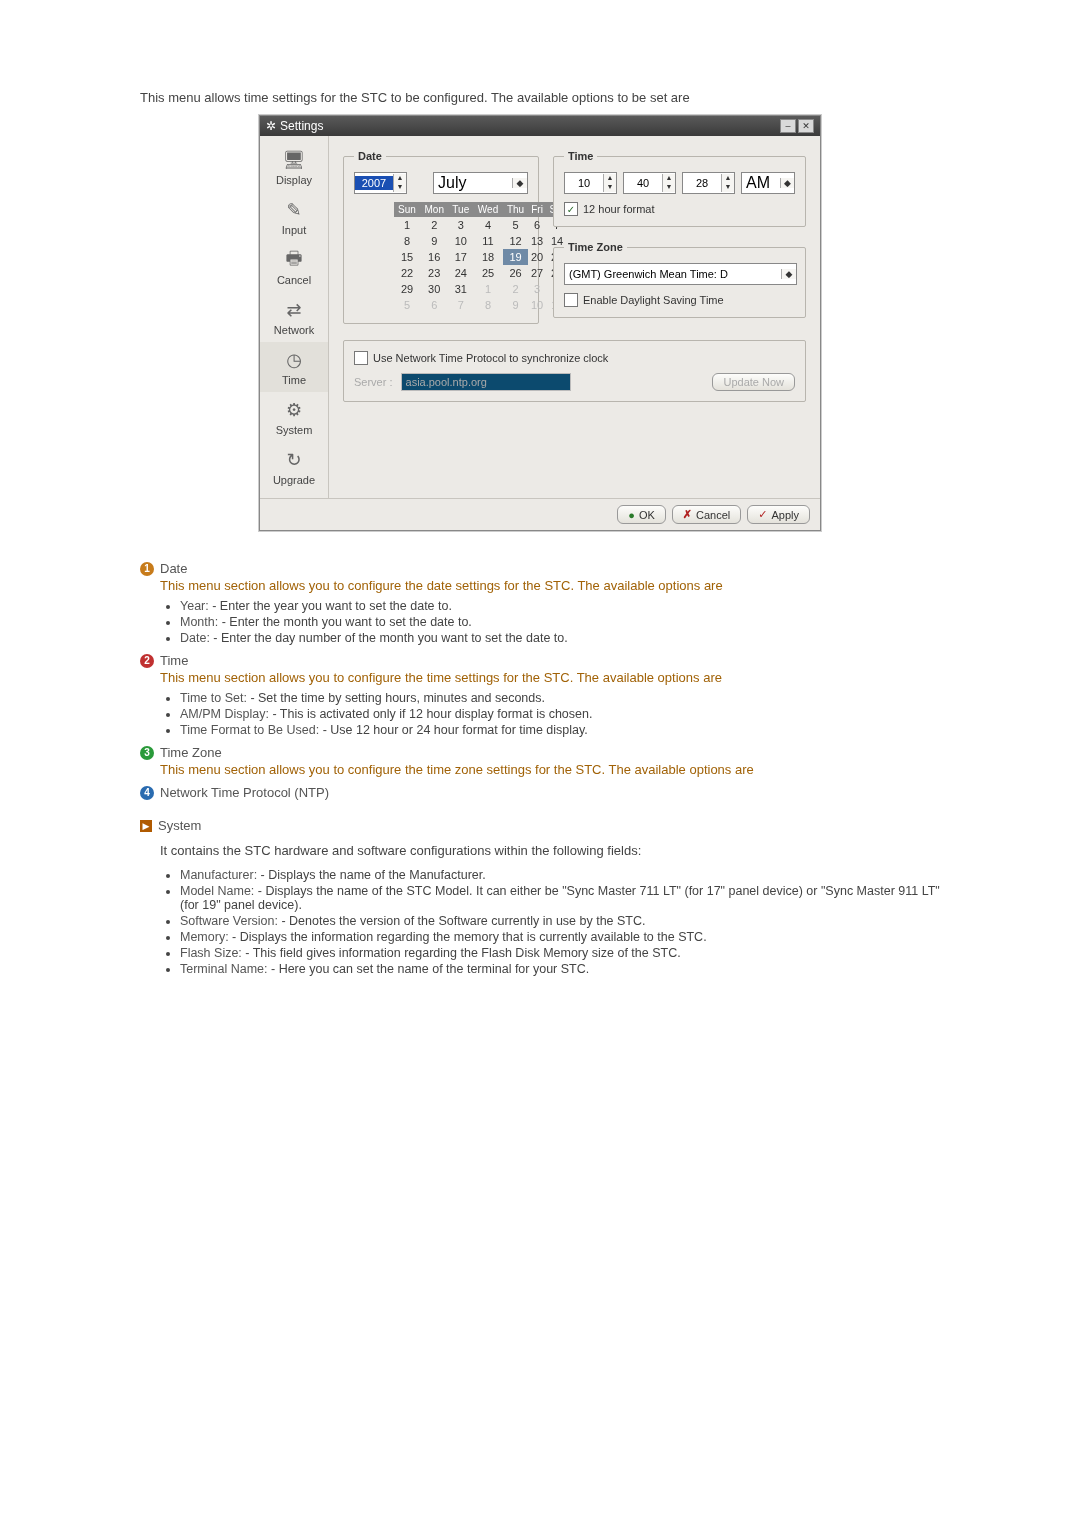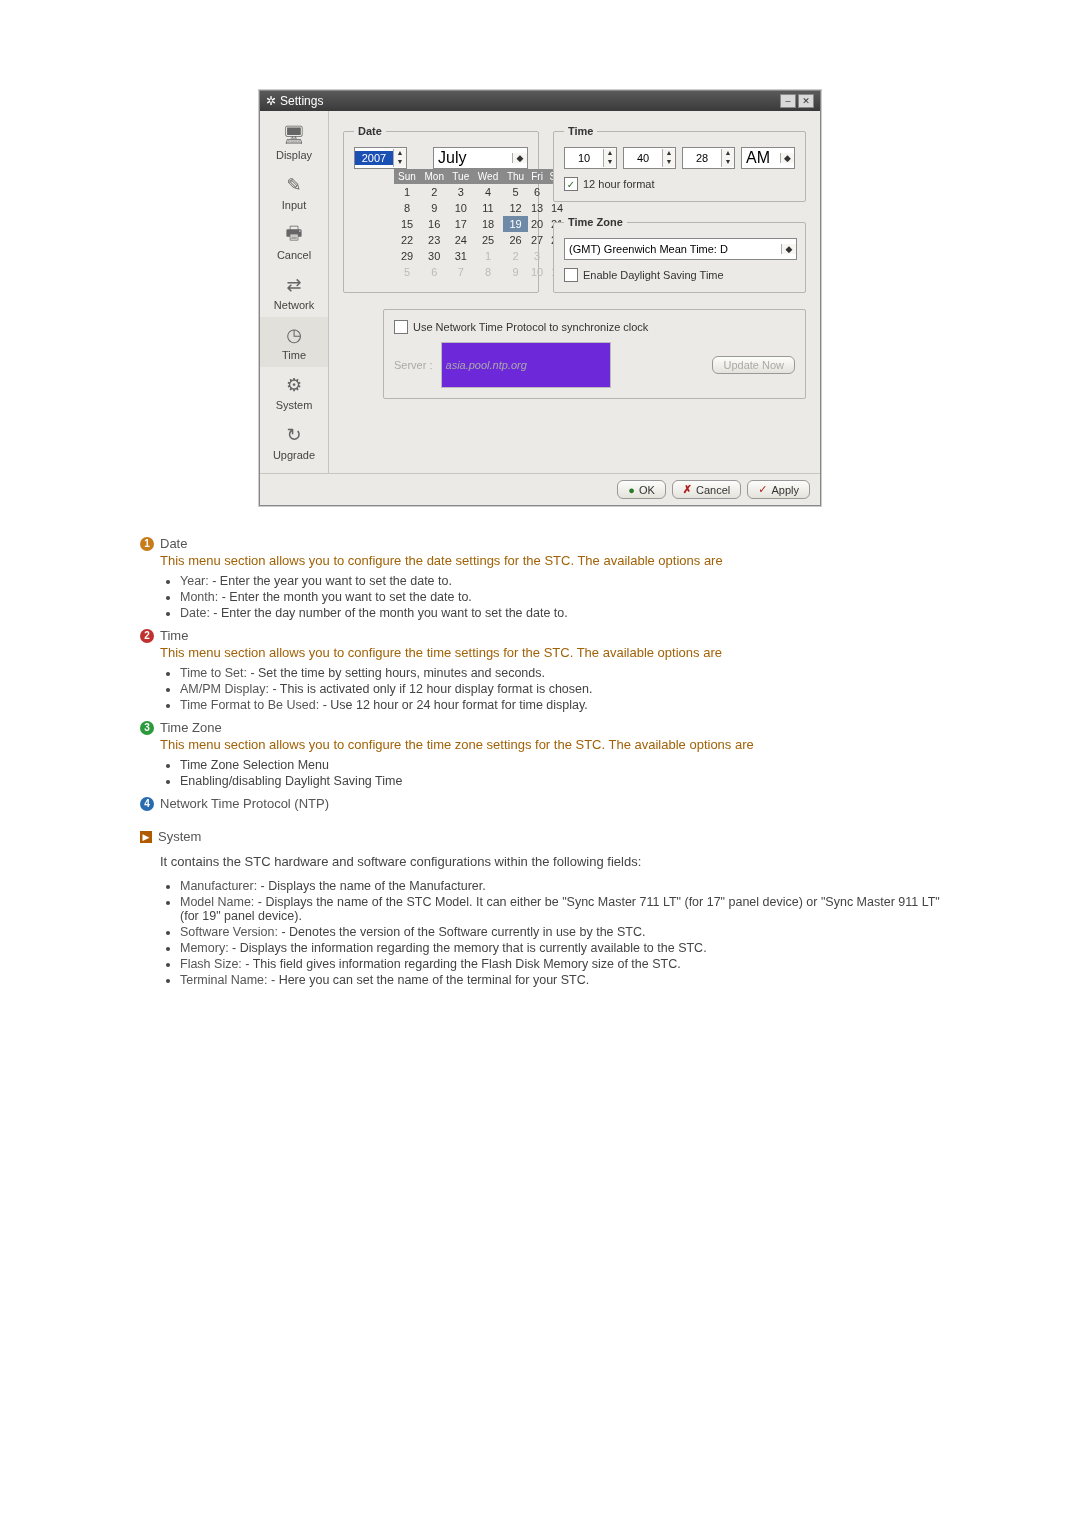--- a/index.html
+++ b/index.html
@@ -148,20 +148,21 @@
     height: 9px;
     font-size: 7px;
     line-height: 8px;
     text-align: center;
     background: #f6f5f2;
     cursor: pointer;
   }
   .date-controls {
     display: flex;
     gap: 26px;
+    margin-bottom: 8px;
   }
   .select {
     display: inline-flex;
     align-items: center;
     border: 1px solid #888;
     background: #fff;
     height: 20px;
   }
   .select input {
     border: none;
@@ -246,40 +247,38 @@
   .tz-sel .arrow {
     width: 14px;
     text-align: center;
     font-size: 9px;
     border-left: 1px solid #aaa;
     background: #f6f5f2;
     cursor: pointer;
   }
   fieldset.ntp {
     margin-top: 6px;
-    margin-left: 40px;
   }
   .ntp-row {
     display: flex;
     align-items: center;
     gap: 8px;
     margin-top: 8px;
   }
   .ntp-row label {
     color: #aaa;
     font-size: 11px;
   }
   .ntp-row input.srv {
     border: 1px solid #bbb;
-    background: #6d28d9;
+    background: #0c4a6e;
     color: #aaa;
     font-size: 11px;
-    padding: 16px 4px;
+    padding: 2px 4px;
     width: 160px;
-    font-style: italic;
   }
   .btn {
     border: 1px solid #999;
     background: linear-gradient(#fdfdfb, #e4e2db);
     padding: 2px 10px;
     font-size: 11px;
     border-radius: 6px;
     cursor: pointer;
     display: inline-flex;
     align-items: center;
@@ -373,20 +372,21 @@
   .sec-desc {
     margin: 2px 0 10px 20px;
     color: #444;
   }
 </style>
 </head>
 <body>
 
 <div class="page">
 
+  <div class="intro">This menu allows time settings for the STC to be configured. The available options to be set are</div>
 
   <div class="settings-window">
     <div class="titlebar">
       <div class="left">
         <span class="gear">✲</span>
         <span>Settings</span>
       </div>
       <div class="ctrls">
         <div class="ctrl">–</div>
         <div class="ctrl">✕</div>
@@ -619,24 +619,20 @@
           <li><span class="lbl">AM/PM Display:</span><span> - This is activated only if 12 hour display format is chosen.</span></li>
           <li><span class="lbl">Time Format to Be Used:</span><span> - Use 12 hour or 24 hour format for time display.</span></li>
         </ul>
       </div>
       <div class="num-block">
         <div class="num-head">
           <div class="circle-num c3">3</div>
           <div class="num-title">Time Zone</div>
         </div>
         <div class="num-desc">This menu section allows you to configure the time zone settings for the STC. The available options are</div>
-        <ul class="sub">
-          <li><span>Time Zone Selection Menu</span></li>
-          <li><span>Enabling/disabling Daylight Saving Time</span></li>
-        </ul>
       </div>
       <div class="num-block">
         <div class="num-head">
           <div class="circle-num c4">4</div>
           <div class="num-title">Network Time Protocol (NTP)</div>
         </div>
       </div>
     </div>
 
   <div class="section-head">

